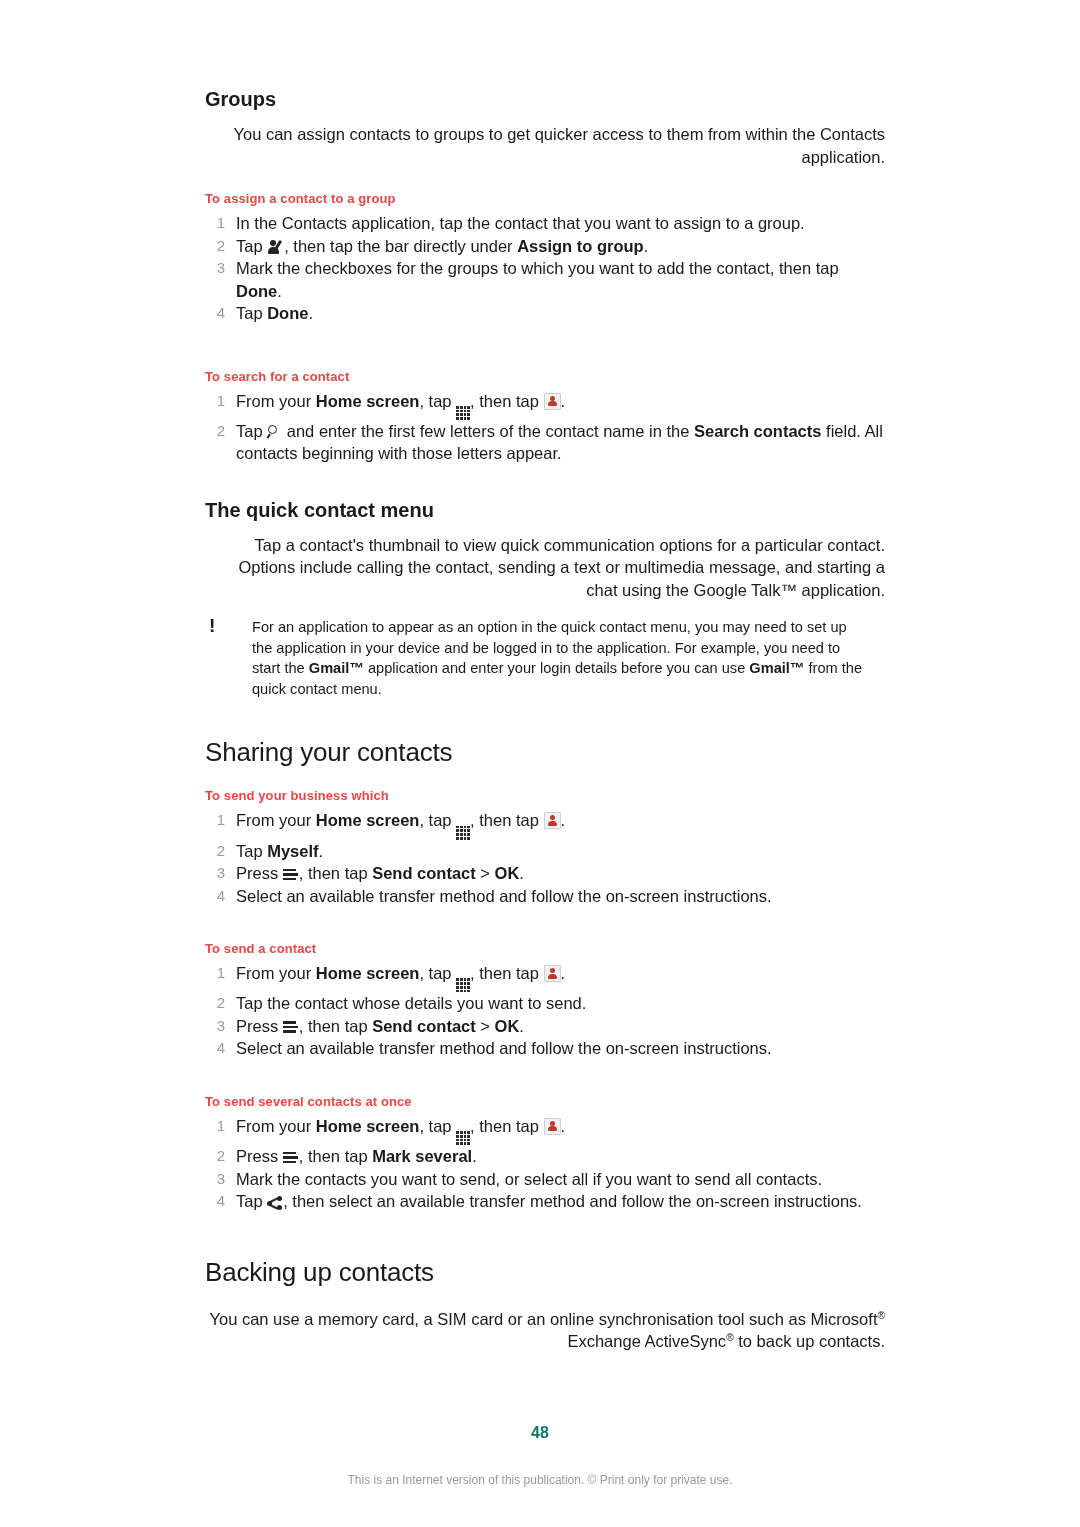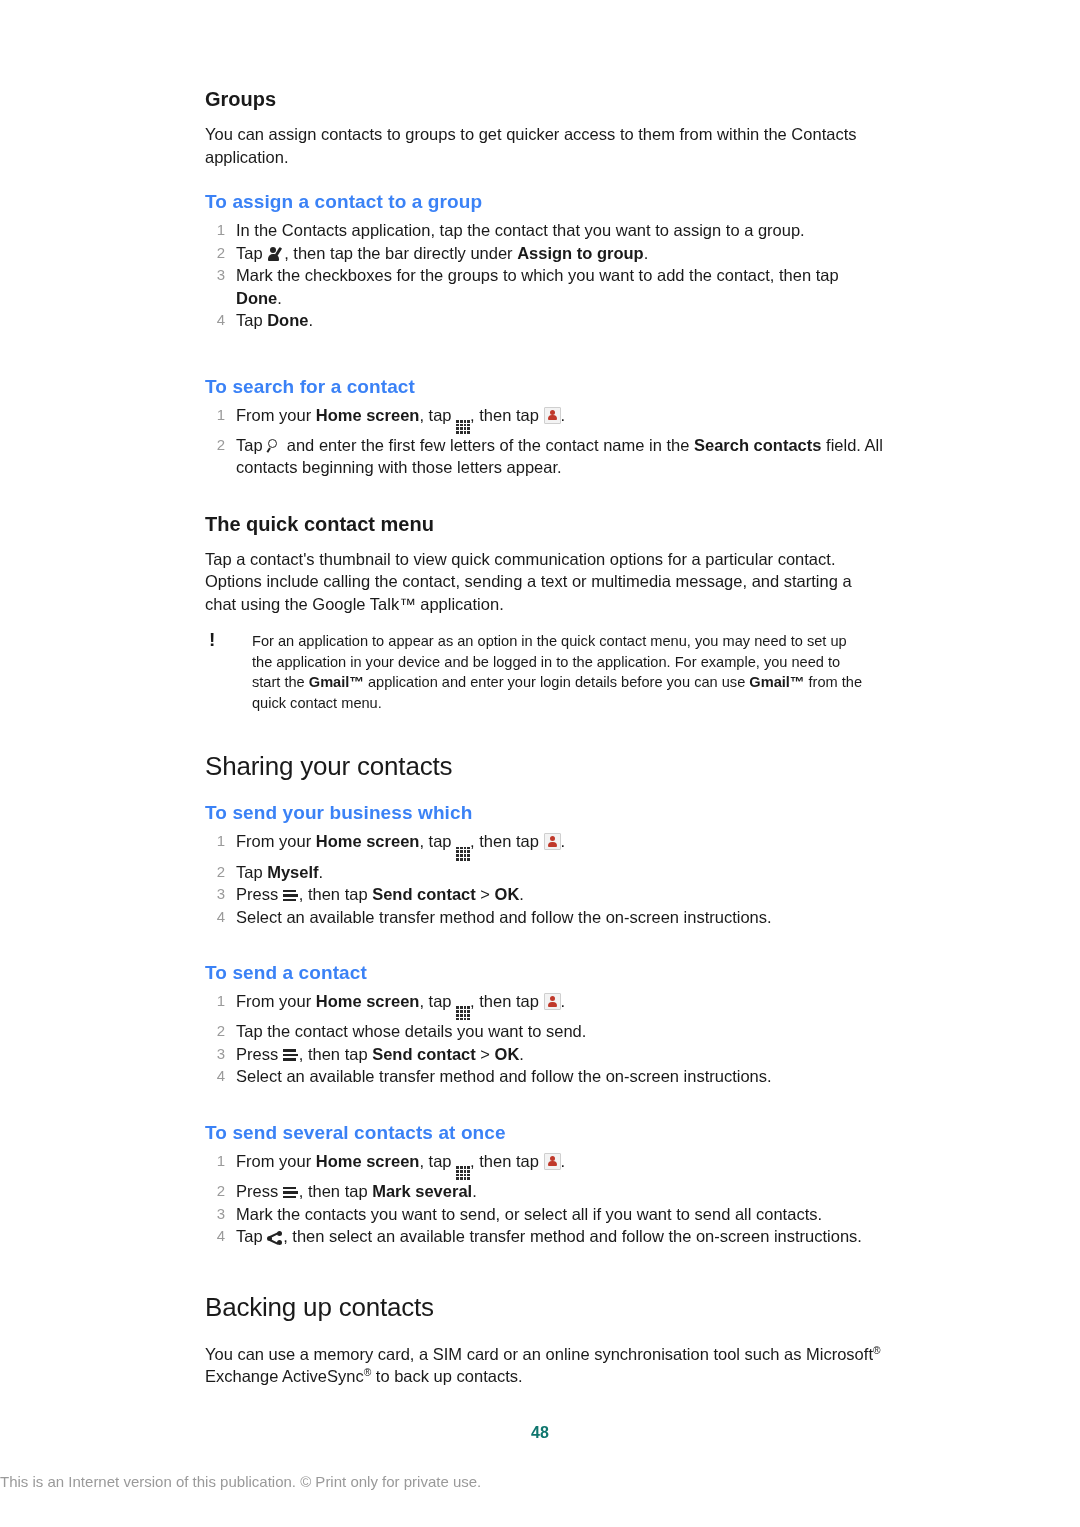--- a/index.html
+++ b/index.html
@@ -31,32 +31,33 @@
     margin: 0 0 20px 0;
     color: #1a1a1a;
   }
   h3.subbold {
     font-size: 20px;
     font-weight: bold;
     margin: 0 0 12px 0;
     color: #1a1a1a;
   }
   h4.task {
-    font-size: 19px;
+    font-size: 13px;
     font-weight: bold;
-    color: #3b82f6;
+    color: #ef4444;
     margin: 0 0 6px 0;
     letter-spacing: 0.1px;
   }
 
   
   p.body {
     font-size: 16.5px;
     line-height: 22.5px;
     margin: 8px 0 14px 0;
+    text-align: right;
   }
 
   
   ol.steps {
     list-style: none;
     margin: 0 0 14px 0;
     padding: 0;
   }
   ol.steps > li {
     position: relative;
@@ -237,22 +238,23 @@
     top: 1424px;
     text-align: center;
     color: #0f766e;
     font-size: 16px;
     font-weight: bold;
   }
   .footer-note {
     position: absolute;
     left: 0; right: 0;
     top: 1473px;
+    text-align: center;
     color: #9a9a9a;
-    font-size: 15px;
+    font-size: 12px;
   }
 
   .spacer-sm { height: 9px; }
   .spacer-md { height: 20px; }
   .spacer-lg { height: 30px; }
 </style>
 </head>
 <body>
 
 <div class="page">

